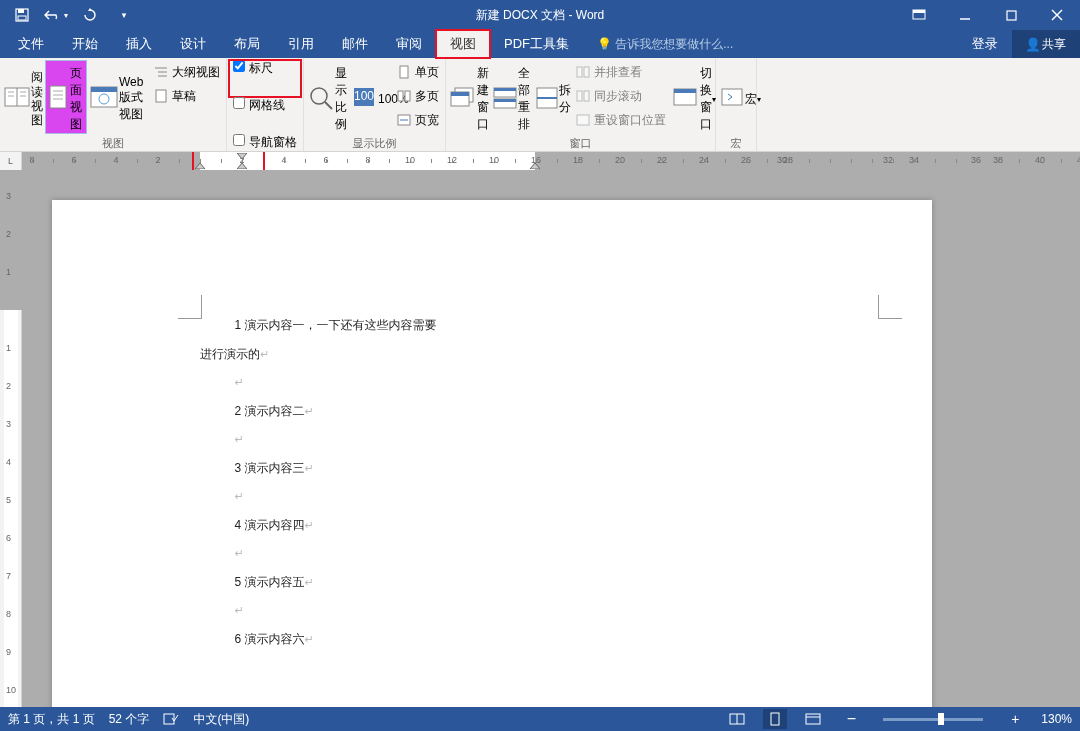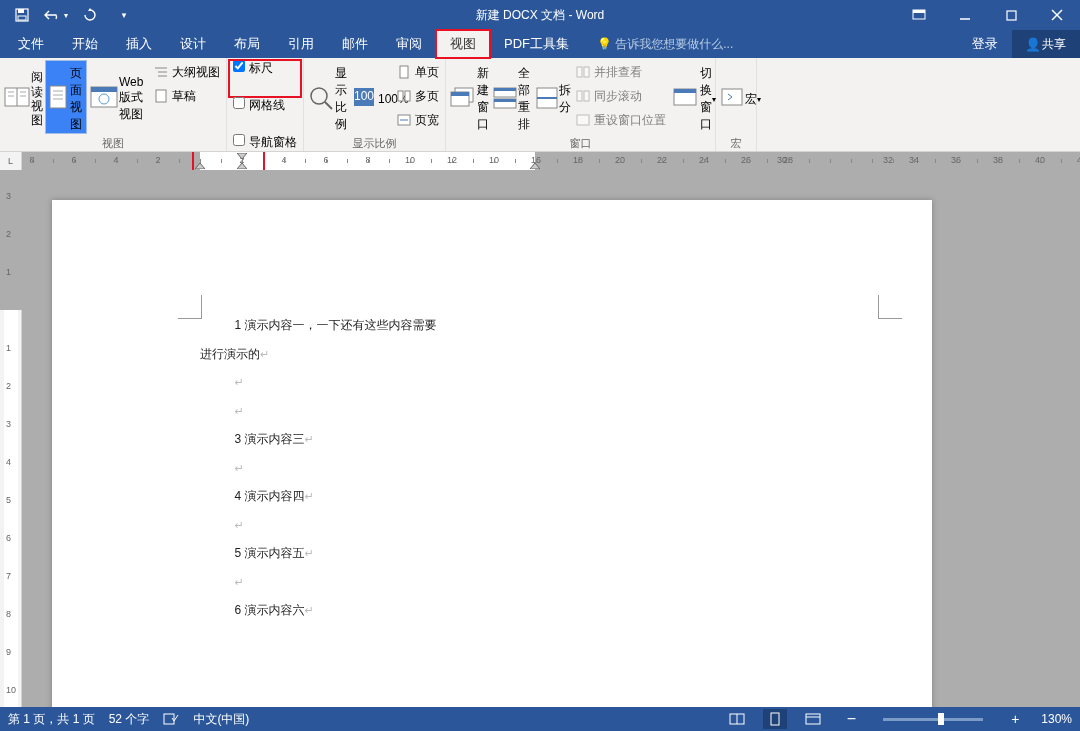--- a/index.html
+++ b/index.html
@@ -15,21 +15,21 @@
 .menu-item.active{background:#f3f2f1;color:#333}
 .menu-right{margin-left:auto;display:flex;align-items:center;color:#fff}
 .tell-me{color:#b8cce4;margin-left:14px;font-size:12px}
 .highlight-red{outline:2px solid #e81123;outline-offset:-1px}
 .ribbon{height:94px;background:#f3f2f1;border-bottom:1px solid #d4d4d4;display:flex}
 .ribbon-group{display:flex;flex-direction:column;border-right:1px solid #e1e1e1;padding:2px 2px 0}
 .ribbon-group-content{flex:1;display:flex;align-items:flex-start;gap:1px}
 .ribbon-group-label{text-align:center;font-size:11px;color:#666;padding:2px 0}
 .big-btn{width:42px;height:74px;display:flex;flex-direction:row;align-items:center;justify-content:flex-start;padding-top:4px;cursor:pointer;border:1px solid transparent;font-size:11px}
 .big-btn .icon{width:32px;height:32px;margin-bottom:2px;display:flex;align-items:center;justify-content:center}
-.big-btn.selected{background:#3b82f6;border:1px solid #a3bde3}
+.big-btn.selected{background:#d946ef;border:1px solid #a3bde3}
 .check-item{display:flex;align-items:flex-start;height:37px;padding:0 4px;cursor:pointer;font-size:11px;gap:4px}
 .check-item input{width:12px;height:12px}
 .med-btn{height:24px;display:flex;align-items:center;padding:0 4px;cursor:pointer;font-size:11px;gap:3px}
 .med-btn .sm-icon{width:16px;height:16px;display:inline-flex;align-items:center;justify-content:center}
 .col{display:flex;flex-direction:column}
 .ruler-h{height:18px;background:#f3f3f3;display:flex;align-items:center;position:relative;border-bottom:1px solid #d4d4d4}
 .ruler-corner{width:22px;height:18px;display:flex;align-items:center;justify-content:center;background:#f3f3f3;color:#666;font-size:9px;border-right:1px solid #d4d4d4}
 .ruler-track{flex:1;height:18px;position:relative;overflow:hidden}
 .ruler-seg{position:absolute;top:0;height:18px;display:flex;align-items:center}
 .ruler-dark{background:#adadad}
@@ -373,21 +373,21 @@
       <span class="ruler-num" style="left: 514px;">16</span>
       <span class="ruler-num" style="left: 556px;">18</span>
       <span class="ruler-num" style="left: 598px;">20</span>
       <span class="ruler-num" style="left: 640px;">22</span>
       <span class="ruler-num" style="left: 682px;">24</span>
       <span class="ruler-num" style="left: 724px;">26</span>
       <span class="ruler-num" style="left: 766px;">28</span>
       <span class="ruler-num" style="left: 760px;">30</span>
       <span class="ruler-num" style="left: 850px; margin-left: 16px;">32</span>
       <span class="ruler-num" style="left: 892px;">34</span>
-      <span class="ruler-num" style="left: 934px;">36</span>
+      <span class="ruler-num" style="left: 954px;">36</span>
       <span class="ruler-num" style="left: 976px;">38</span>
       <span class="ruler-num" style="left: 1018px;">40</span>
       <span class="ruler-num" style="left: 1060px;">42</span>
       <div class="ruler-tick" style="left: 10px;"></div>
       <div class="ruler-tick" style="left: 31px;"></div>
       <div class="ruler-tick" style="left: 52px;"></div>
       <div class="ruler-tick" style="left: 73px;"></div>
       <div class="ruler-tick" style="left: 94px;"></div>
       <div class="ruler-tick" style="left: 115px;"></div>
       <div class="ruler-tick" style="left: 136px;"></div>
@@ -472,20 +472,21 @@
       <span class="ruler-v-num" style="top: 482px;">9</span>
       <span class="ruler-v-num" style="top: 520px;">10</span>
     </div>
   <div class="doc-area">
     <div class="page">
       <div class="crop tl"></div>
       <div class="crop tr"></div>
       <p class="para indent"><span>1 演示内容一，一下还有这些内容需要</span></p>
       <p class="para" style="margin-left:0"><span>进行演示的</span><span class="ret">↵</span></p>
       <p class="para indent"><span class="ret">↵</span></p>
+      <p class="para indent"><span>2 演示内容二</span><span class="ret">↵</span></p>
       <p class="para indent"><span class="ret">↵</span></p>
       <p class="para indent"><span>3 演示内容三</span><span class="ret">↵</span></p>
       <p class="para indent"><span class="ret">↵</span></p>
       <p class="para indent"><span>4 演示内容四</span><span class="ret">↵</span></p>
       <p class="para indent"><span class="ret">↵</span></p>
       <p class="para indent"><span>5 演示内容五</span><span class="ret">↵</span></p>
       <p class="para indent"><span class="ret">↵</span></p>
       <p class="para indent"><span>6 演示内容六</span><span class="ret">↵</span></p>
     </div>
   </div>

